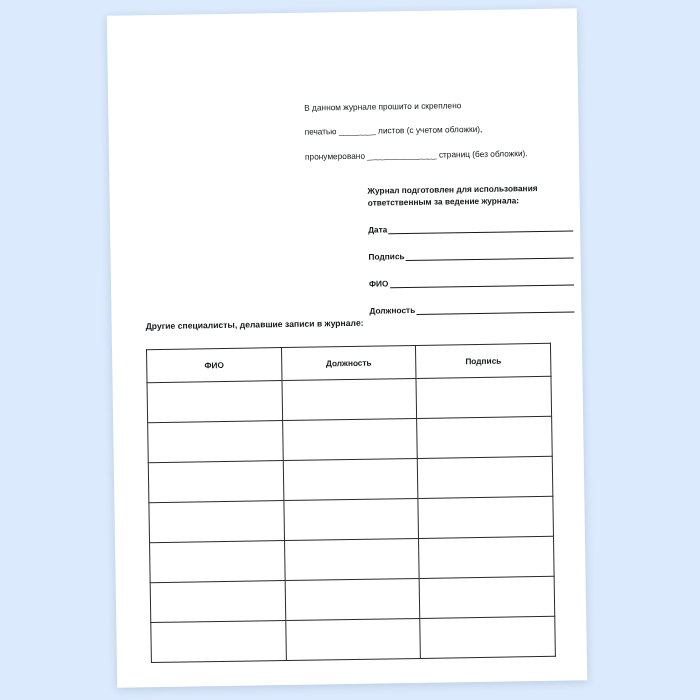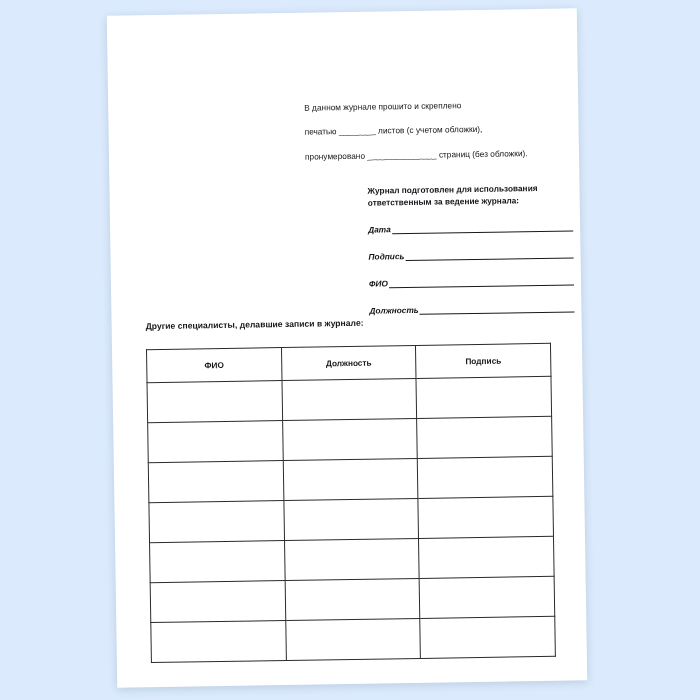--- a/index.html
+++ b/index.html
@@ -73,21 +73,21 @@
     margin-bottom: 16px;
   }
   .field-row {
     display: flex;
     align-items: flex-end;
     margin-bottom: 17px;
     font-weight: bold;
     white-space: nowrap;
   }
   .field-row:last-child { margin-bottom: 0; }
-  .field-row .fname { font-weight: bold; font-style: italic; }
+  .field-row .fname { font-weight: bold; }
   .field-row .rule {
     flex: 1 1 auto;
     border-bottom: 1px solid #1a1a1a;
     height: 8px;
     margin-left: 1px;
   }
 
   
   .table-caption {
     position: absolute;

